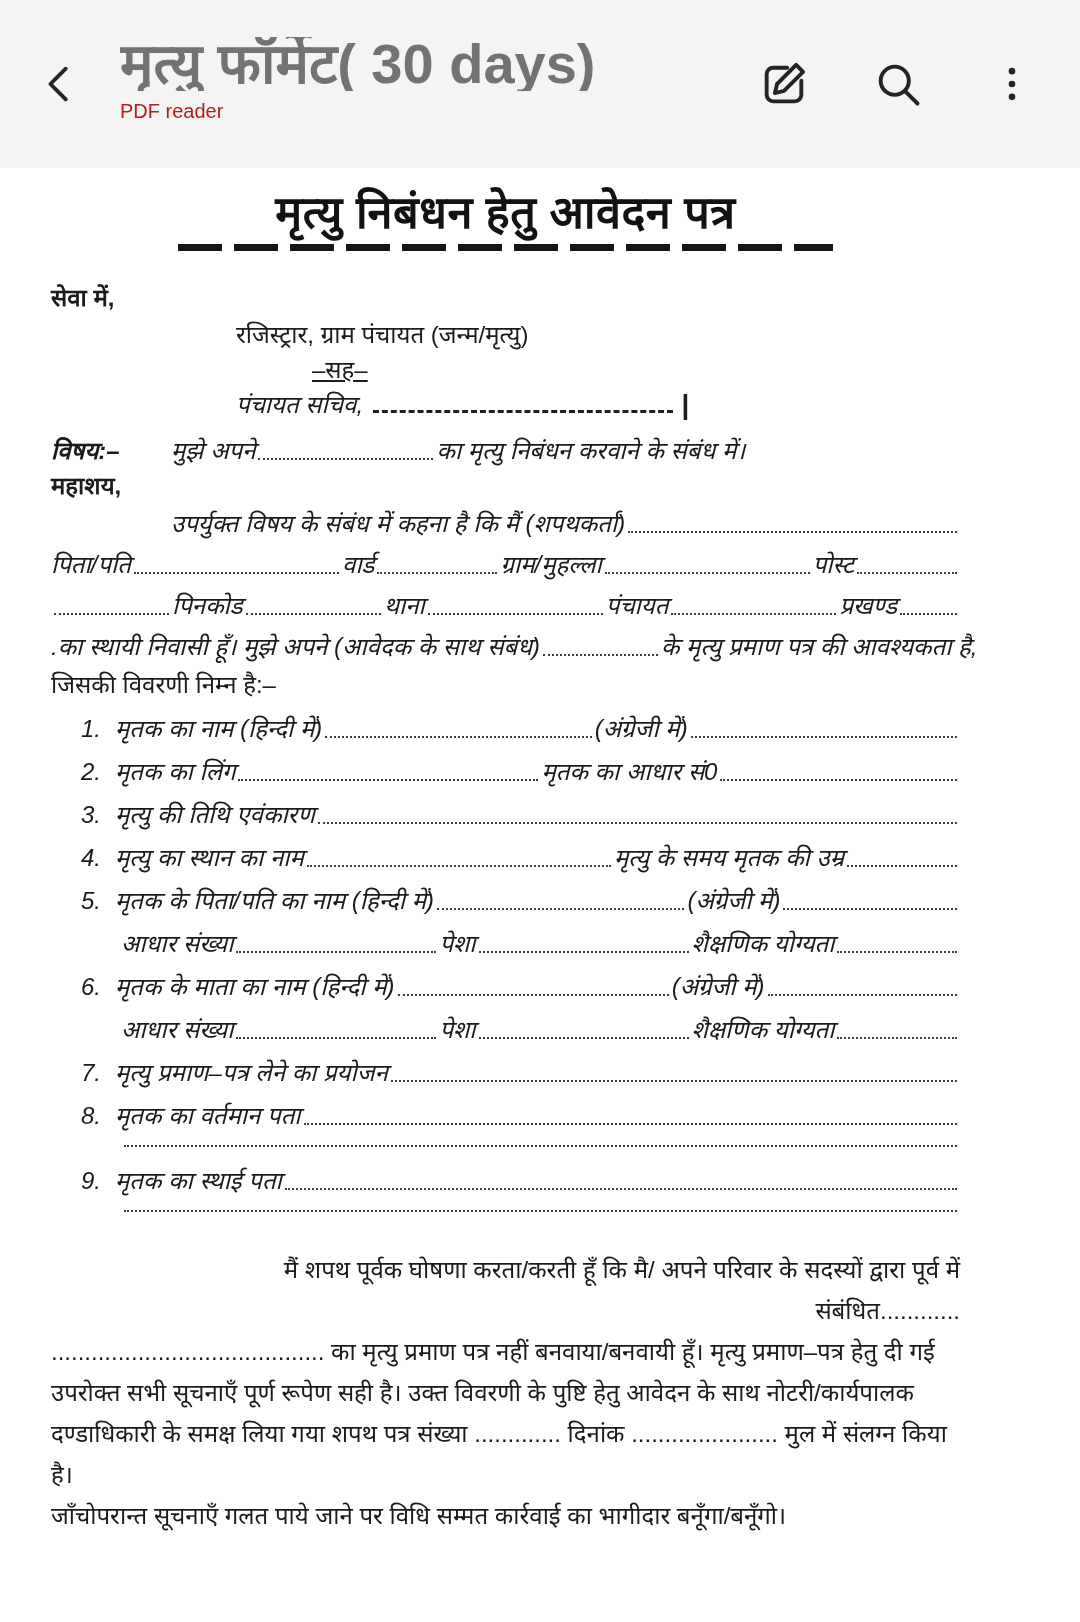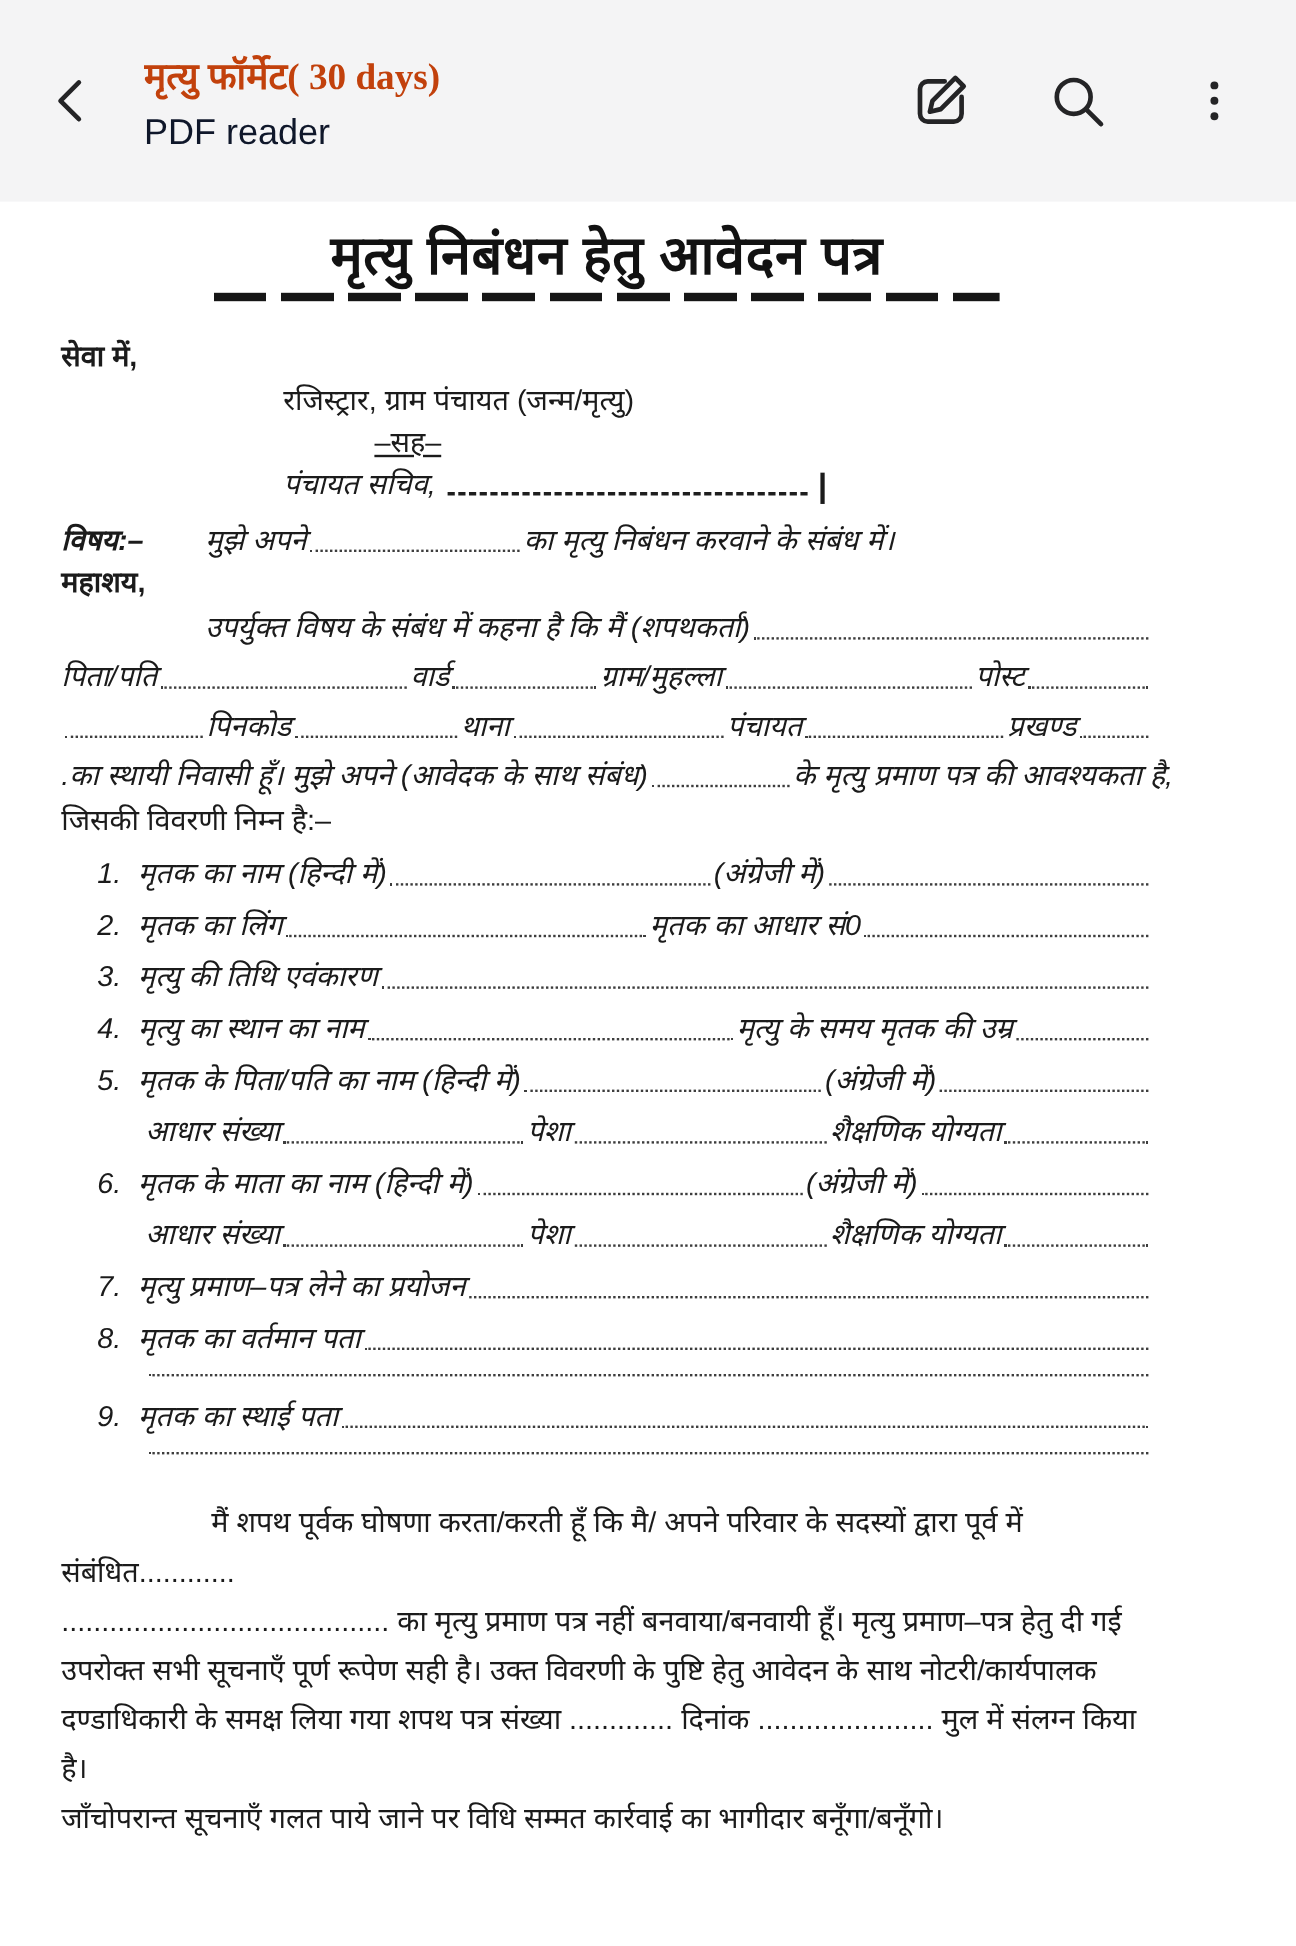--- a/index.html
+++ b/index.html
@@ -11,23 +11,23 @@
   }
   
   .appbar{
     height:168px; background:#f4f4f5; display:flex; align-items:center;
     padding:0 40px 0 28px;
   }
   .icon-btn{ background:none; border:none; cursor:pointer; display:flex;
     align-items:center; justify-content:center; color:#242426; }
   .back-btn{ width:64px; height:64px; }
   .titles{ flex:1; min-width:0; padding-left:28px; margin-top:-2px; }
-  .app-title{ font-size:31px; font-weight:700; color:#c2410c; line-height:54px;
-    white-space:nowrap; overflow:hidden;font-family:Liberation Serif, serif; }
-  .app-subtitle{ font-size:30px; color:#0f172a; line-height:36px; margin-top:2px; }
+  .app-title{ font-size:56px; font-weight:700; color:#737373; line-height:54px;
+    white-space:nowrap; overflow:hidden; }
+  .app-subtitle{ font-size:20px; color:#b91c1c; line-height:36px; margin-top:2px; }
   .actions{ display:flex; align-items:center; gap:58px; }
   .actions .icon-btn{ width:56px; height:56px; }
   
   .page{
     height:1454px; padding:16px 120px 36px 51px;
     display:flex; flex-direction:column;
     font-size:24px; line-height:34px; color:#1b1b1b; overflow:hidden;
   }
   .doc-title{ font-size:45px; line-height:58px; font-weight:700; text-align:center;
     letter-spacing:0.5px; color:#121212; }
@@ -55,21 +55,21 @@
   .indent1{ margin-left:120px; margin-top:4px; }
   .pline{ margin-top:7px; }
   .list-intro{ margin-top:3px; line-height:35px; }
   .items{ margin-top:10px; }
   .item{ margin:0 0 9px 30px; }
   .num{ flex:0 0 34px; }
   .subrow{ margin:0 0 9px 70px; }
   .controw{ margin:12px 0 9px 70px; }
   .decl{ margin-top:20px; }
   .decl-line{ line-height:41px; }
-  .decl-first{ text-indent:125px; }
+  .decl-first{ text-indent:125px;text-align:right; }
 </style>
 </head>
 <body>
 
 <div class="screen">
 
   <header class="appbar">
     <button class="icon-btn back-btn" aria-label="back">
       <svg width="46" height="46" viewBox="0 0 24 24" fill="none" stroke="currentColor" stroke-width="2" stroke-linecap="round" stroke-linejoin="round">
           <path d="M15 4 L7 12 L15 20"></path>

